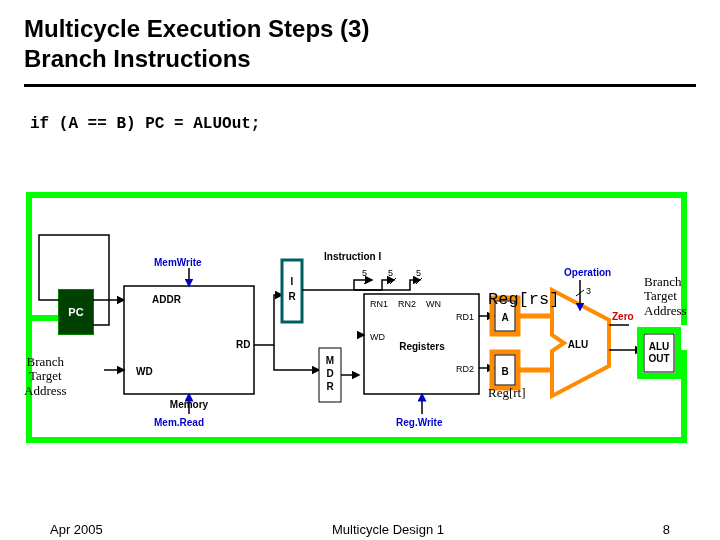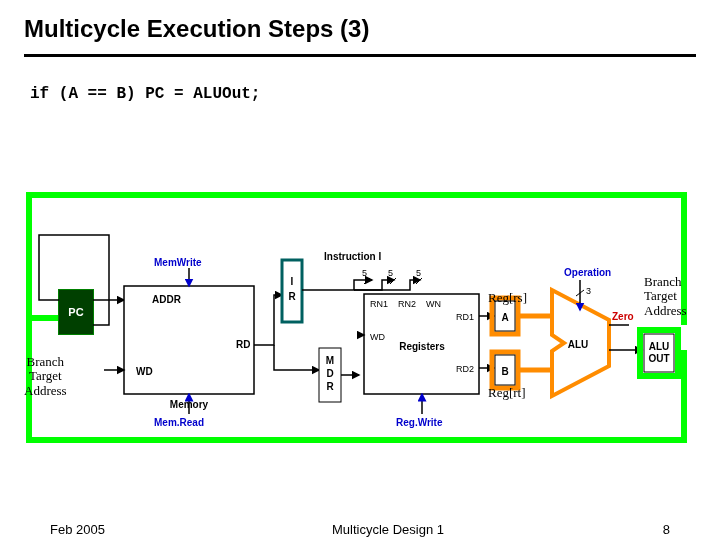--- a/index.html
+++ b/index.html
@@ -47,21 +47,21 @@
 .ir-box { fill:#fff; stroke:#008080; stroke-width:2; }
 .mdr-box { fill:#fff; stroke:#000; stroke-width:1; }
 .orange-hl { fill:none; stroke:#ff8c00; stroke-width:5; }
 .black-line { fill:none; stroke:#000; stroke-width:1.5; }
 .blue-txt { fill:#0000cc; font-size:10px; font-weight:bold; }
 .red-txt { fill:#cc0000; font-size:10px; font-weight:bold; }
 .black-txt { fill:#000; font-size:10px; font-weight:bold; }
 .small-txt { fill:#000; font-size:9px; }
 .memory-box { fill:#fff; stroke:#000; stroke-width:1.5; }
 
-.label-reg-rs{position:absolute;left:464px;top:100px;font-size:13px;font-family:Liberation Serif, serif;}
+.label-reg-rs{position:absolute;left:464px;top:100px;font-size:17px;font-family:Liberation Mono, monospace;}
 .label-reg-rt{position:absolute;left:464px;top:195px;font-size:13px;font-family:Liberation Serif, serif;}
 .label-bta-left{position:absolute;left:0px;top:165px;font-size:13px;font-family:"Times New Roman",serif;text-align:center;line-height:1.1;}
 .label-bta-right{position:absolute;left:620px;top:85px;font-size:13px;font-family:"Times New Roman",serif;text-align:left;line-height:1.1;}
 
 .footer {
   position: absolute;
   bottom: 18px;
   left: 0;
   width: 720px;
   font-size: 13px;
@@ -69,20 +69,21 @@
 }
 .footer-left  { position:absolute; left:50px; }
 .footer-mid   { position:absolute; left:0; width:714px; text-align:center;margin-left:31px; }
 .footer-right { position:absolute; right:50px; }
 </style>
 </head>
 <body>
 
 <div class="title">
   <span>Multicycle Execution Steps (3)</span><br>
+  <span>Branch Instructions</span>
 </div>
 <div class="hr"></div>
 <div class="code">if (A == B) PC = ALUOut;</div>
 
 <div class="diagram">
 
   <svg class="svg" viewBox="0 0 672 260">
     <defs>
       <marker id="arr" markerWidth="6" markerHeight="6" refX="5" refY="3" orient="auto">
         <path d="M0,0 L6,3 L0,6 Z" fill="#000"></path>
@@ -193,16 +194,16 @@
   </svg>
 
   
   <div class="label-reg-rs">Reg[rs]</div>
   <div class="label-reg-rt">Reg[rt]</div>
   <div class="label-bta-left">Branch<br>Target<br>Address</div>
   <div class="label-bta-right">Branch<br>Target<br>Address</div>
 </div>
 
 <div class="footer">
-  <span class="footer-left">Feb 2005</span>
+  <span class="footer-left">Apr 2005</span>
   <div class="footer-mid">Multicycle Design 1</div>
   <span class="footer-right">8</span>
 </div>
 
 </body></html>

